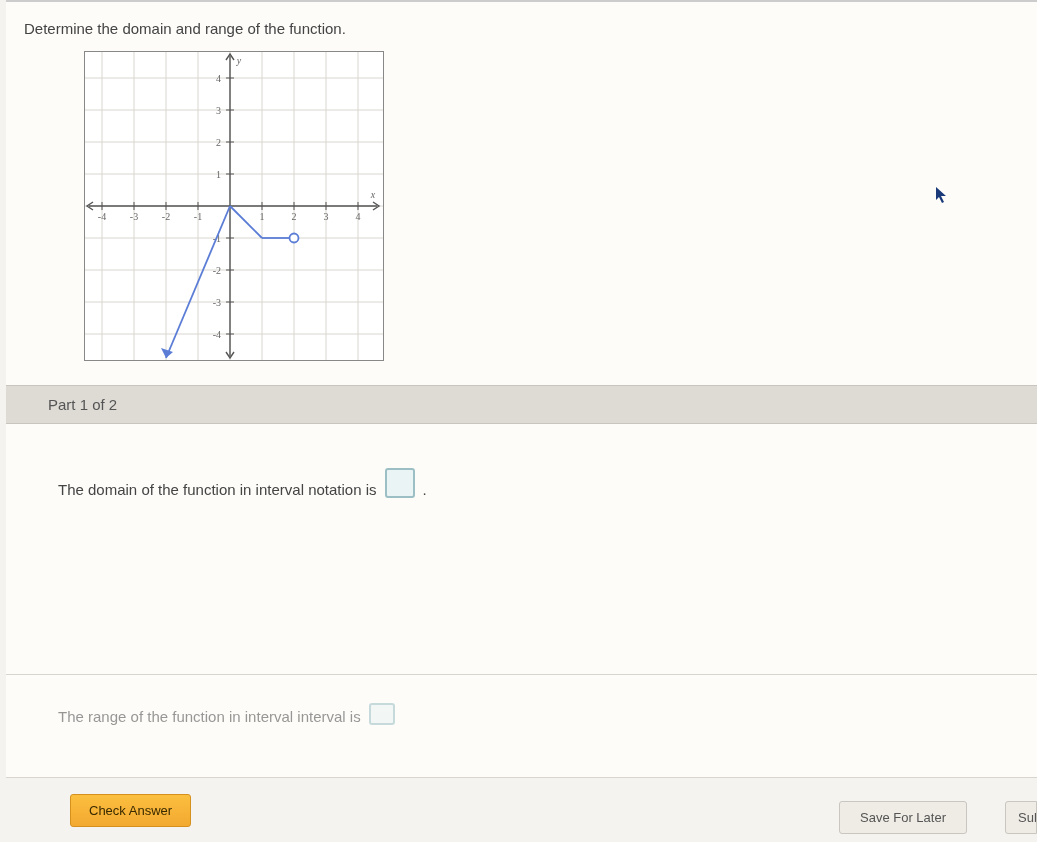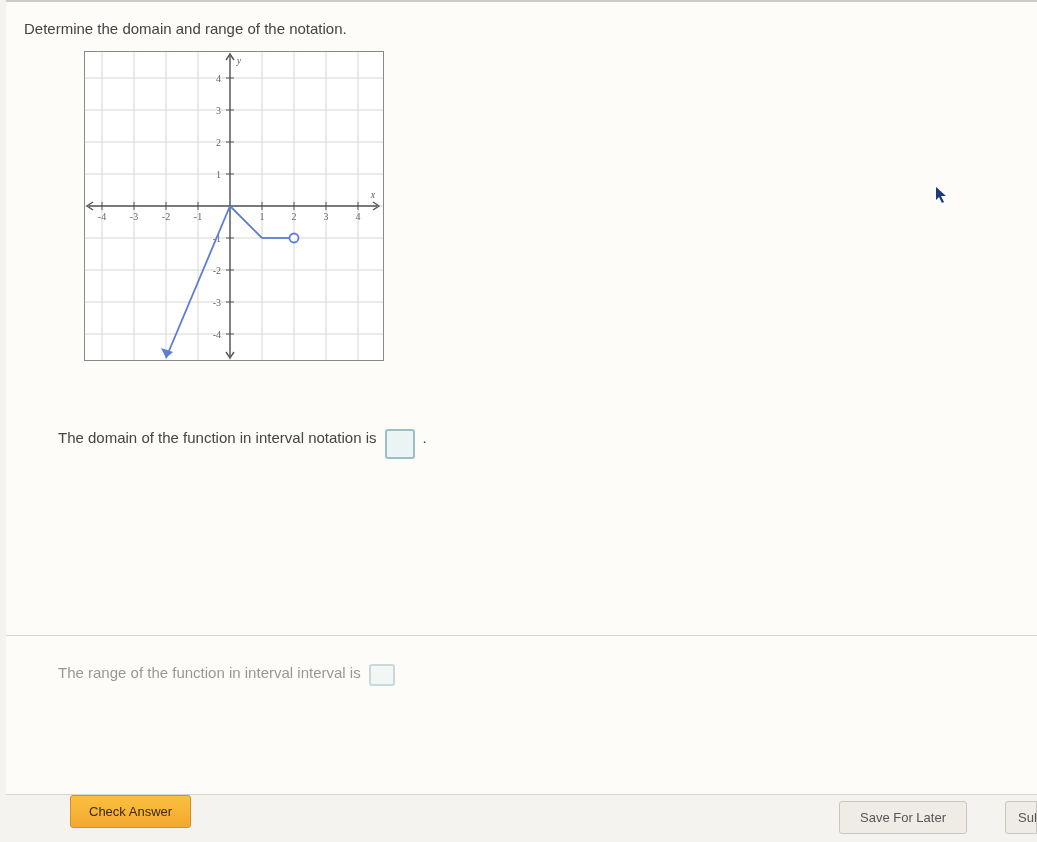--- a/index.html
+++ b/index.html
@@ -55,33 +55,33 @@
     width: 30px;
     height: 30px;
     border: 2px solid #9bbfc4;
     background: #eaf4f5;
     border-radius: 3px;
     vertical-align: middle;
     margin: 0 2px;
   }
   .sentence-row {
     display: flex;
-    align-items: flex-start;
+    align-items: flex-end;
     gap: 6px;
   }
   .footer-bar {
     position: absolute;
     left: 6px;
     right: 0;
     bottom: 0;
-    height: 48px;
+    height: 65px;
     background: #f5f3ef;
     border-top: 1px solid #d8d5cf;
     display: flex;
-    align-items: flex-start;
+    align-items: center;
     padding-left: 64px;
   }
   .btn-check {
     background: linear-gradient(#fbbf3f, #f3a930);
     border: 1px solid #d6901d;
     border-radius: 3px;
     padding: 8px 18px;
     font-size: 13px;
     color: #3a2a00;
     cursor: pointer;
@@ -124,21 +124,21 @@
   }
   .cut-line {
     border-top: 1px solid #d8d5cf;
   }
 </style>
 </head>
 <body>
 
 <div class="page">
 
-  <div class="question-text">Determine the domain and range of the notation.</div>
+  <div class="question-text">Determine the domain and range of the function.</div>
 
   <div class="graph-wrap">
     <div class="graph-border">
       <svg width="298" height="308" viewBox="0 0 298 308">
 
         <g stroke="#d9d6d0" stroke-width="1">
           <line x1="17" y1="0" x2="17" y2="308"></line>
           <line x1="49" y1="0" x2="49" y2="308"></line>
           <line x1="81" y1="0" x2="81" y2="308"></line>
           <line x1="113" y1="0" x2="113" y2="308"></line>
@@ -214,20 +214,21 @@
           <line x1="177" y1="186" x2="209" y2="186"></line>
         </g>
 
         <polygon points="81,306 76,296 88,300" fill="#5b7dd6"></polygon>
 
         <circle cx="209" cy="186" r="4.5" fill="#fff" stroke="#5b7dd6" stroke-width="1.8"></circle>
       </svg>
     </div>
   </div>
 
+  <div class="part-header">Part 1 of 2</div>
 
   <div class="part-body">
     <div class="sentence-row">
       <span>The domain of the function in interval notation is</span>
       <span class="answer-box"></span>
       <span>.</span>
     </div>
   </div>
 
   <div class="cut-line"></div>

